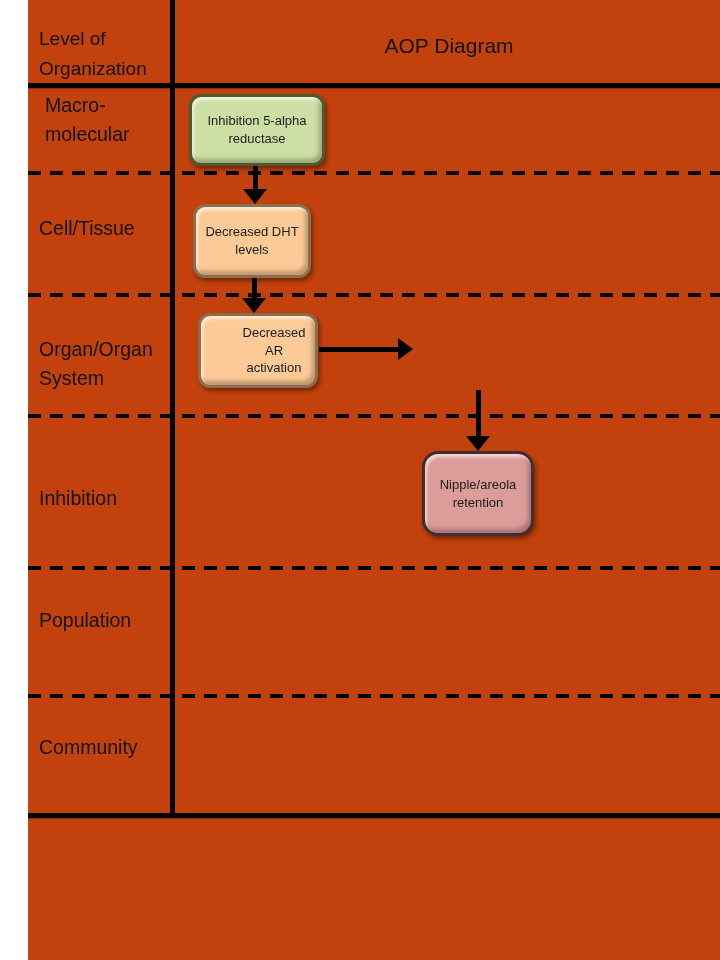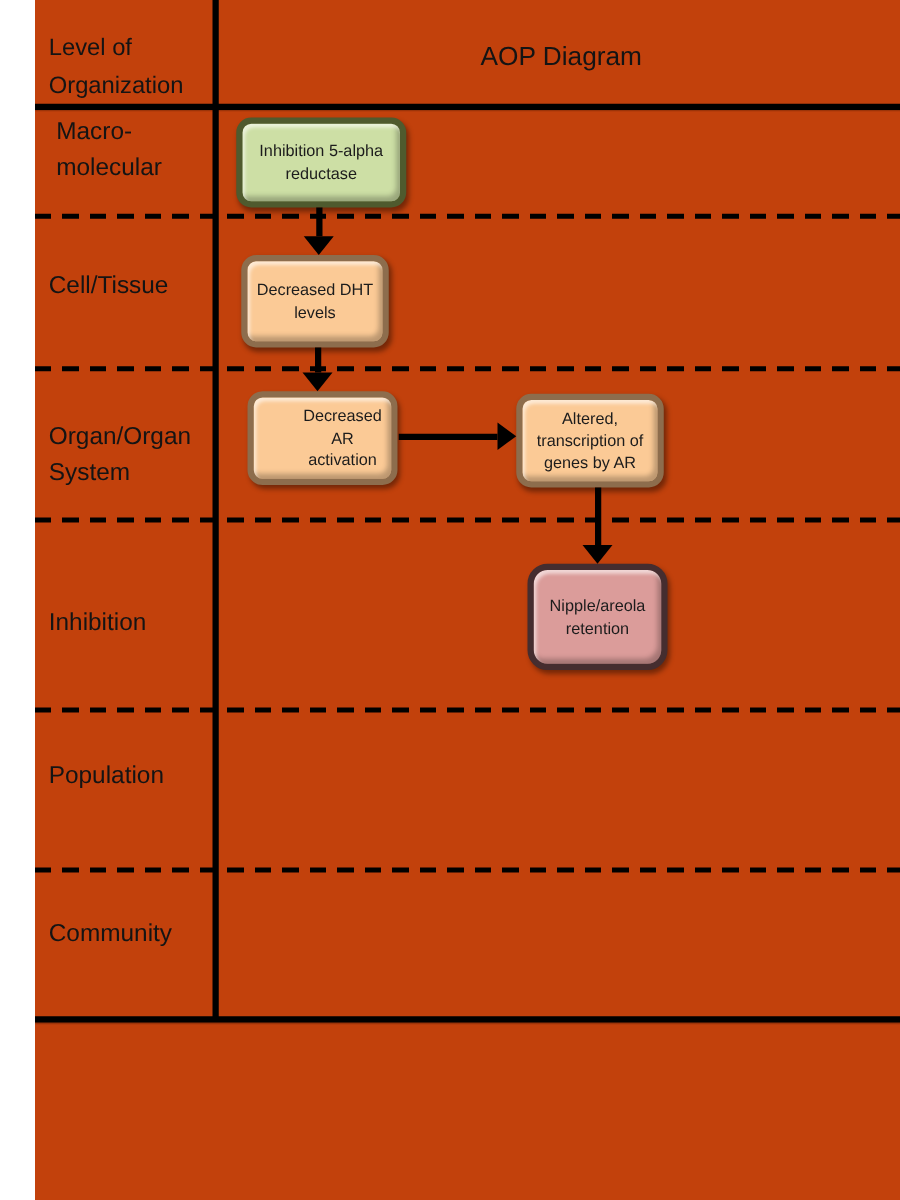--- a/index.html
+++ b/index.html
@@ -27,21 +27,21 @@
   }
   .row-label { position:absolute; left:11px; font-size:19.5px; line-height:29px; white-space:pre-line; }
   .lbl-macro      { top:91px; left:17px; }
   .lbl-cell       { top:214px; }
   .lbl-organ      { top:335px; }
   .lbl-individual { top:484px; }
   .lbl-population { top:606px; }
   .lbl-community  { top:733px; }
   
   .node {
-    position:absolute; box-sizing:border-box; border:5px solid #0f172a; border-radius:12px;
+    position:absolute; box-sizing:border-box; border:3px solid #0f172a; border-radius:12px;
     display:flex; align-items:center; justify-content:center; text-align:center;
     font-size:13px; line-height:1.35; white-space:pre-line; color:#1c1c1c; padding:4px;
     box-shadow: inset 2px 3px 3px rgba(255,255,255,.6),
                 inset -3px -4px 4px rgba(0,0,0,.25),
                 2px 3px 4px rgba(0,0,0,.4);
   }
   .node-0 { left:161px; top:94px;  width:136px; height:72px; }
   .node-1 { left:165px; top:204px; width:118px; height:74px; }
   .node-2 { left:170px; top:313px; width:120px; height:75px;padding-left:36px; }
   .node-3 { left:385px; top:315px; width:118px; height:75px; }
@@ -84,23 +84,20 @@
   <div class="row-label lbl-individual">Inhibition</div>
   <div class="row-label lbl-population">Population</div>
   <div class="row-label lbl-community">Community</div>
 
   <div class="node node-0" style="background: rgb(205, 223, 165); border-color: rgb(79, 90, 46);">Inhibition 5-alpha
 reductase</div>
   <div class="node node-1" style="background: rgb(251, 202, 150); border-color: rgb(141, 109, 77);">Decreased DHT
 levels</div>
   <div class="node node-2" style="background: rgb(251, 202, 150); border-color: rgb(141, 109, 77);">Decreased AR
 activation</div>
-  <div class="node node-3" style="background: rgb(251, 202, 150); border-color: rgb(141, 109, 77);">Altered,
-transcription of
-genes by AR</div>
   <div class="node node-4" style="background: rgb(219, 156, 154); border-color: rgb(69, 45, 47);">Nipple/areola
 retention</div>
 
   <div class="arrow-down a1">
     <div class="shaft"></div>
     <div class="head"></div>
   </div>
   <div class="arrow-down a2">
     <div class="shaft"></div>
     <div class="head"></div>

